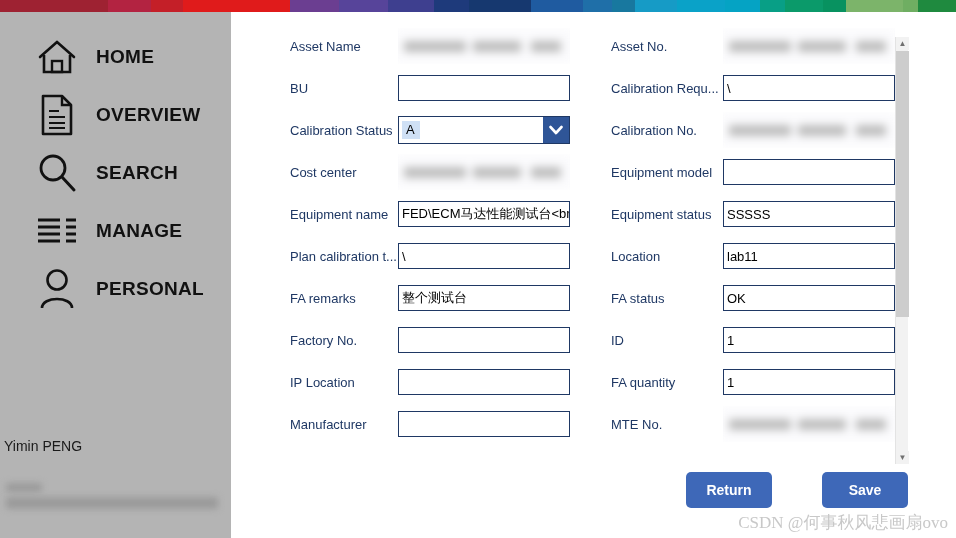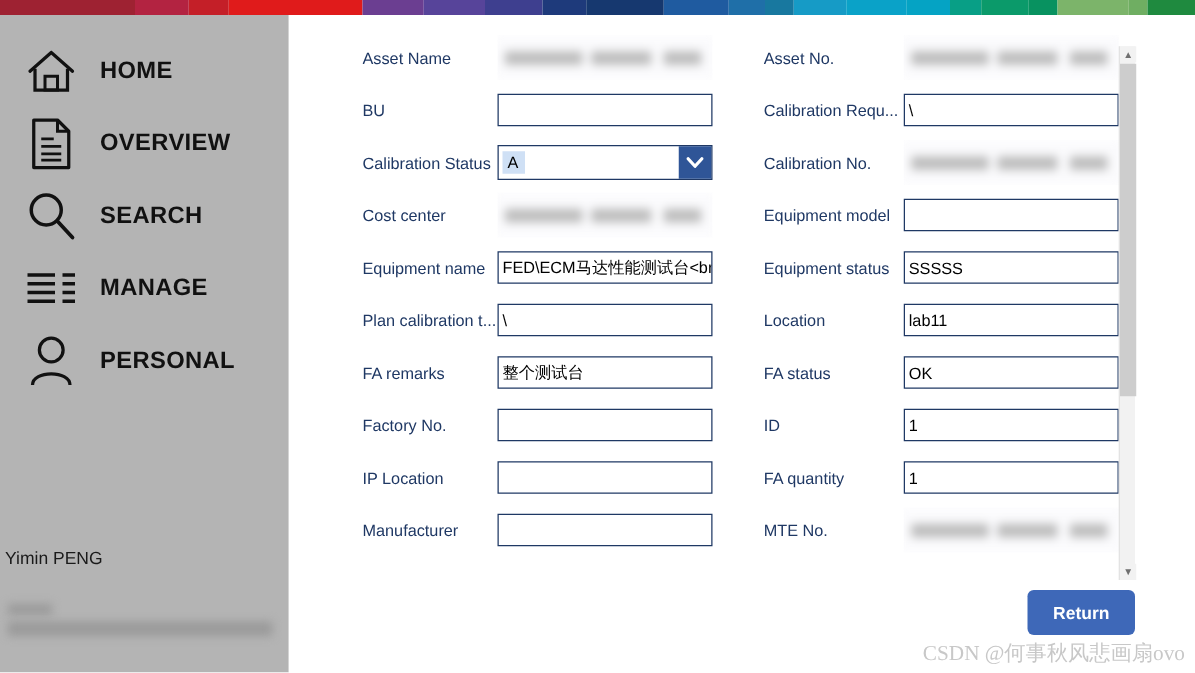--- a/index.html
+++ b/index.html
@@ -17,21 +17,21 @@
 
   
   .sidebar {
     position: absolute; left: 0; top: 12px;
     width: 231px; height: 526px;
     background: #b4b4b4;
   }
   .nav { padding-top: 16px; }
   .nav-item {
     display: flex; align-items: center;
-    height: 58px; padding-left: 14px;
+    height: 58px; padding-left: 30px;
     cursor: pointer;
   }
   .nav-icon {
     width: 54px; height: 48px;
     display: flex; align-items: center; justify-content: center;
     flex: 0 0 54px;
   }
   .nav-label {
     font-size: 19px; font-weight: bold; color: #111;
     letter-spacing: .3px;
@@ -392,17 +392,18 @@
     </div>
 
     <div class="scrollbar">
       <div class="scroll-btn top">▲</div>
       <div class="scroll-thumb"></div>
       <div class="scroll-btn bottom">▼</div>
     </div>
 
     <div class="btn-row">
       <button class="btn">Return</button>
+      <button class="btn">Save</button>
     </div>
 
     <div class="watermark">CSDN @何事秋风悲画扇ovo</div>
   </div>
 </div>
 
 </body></html>

